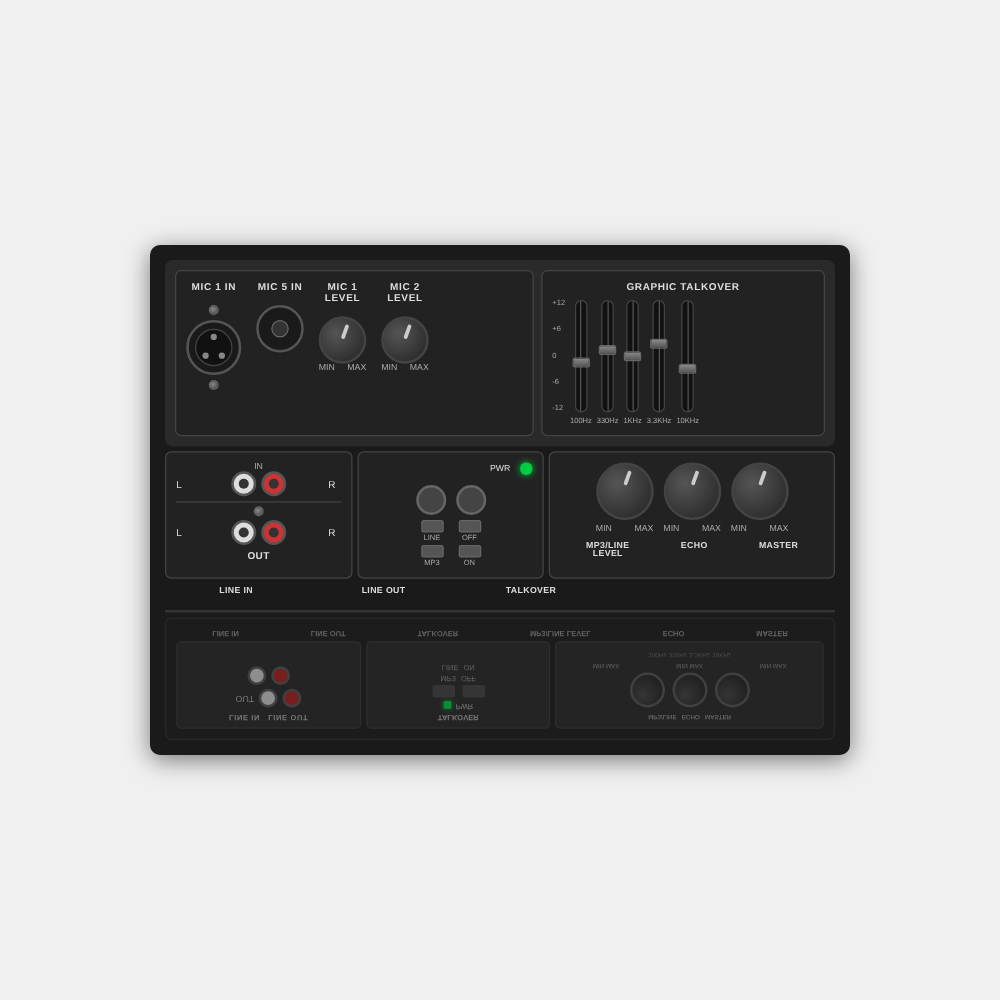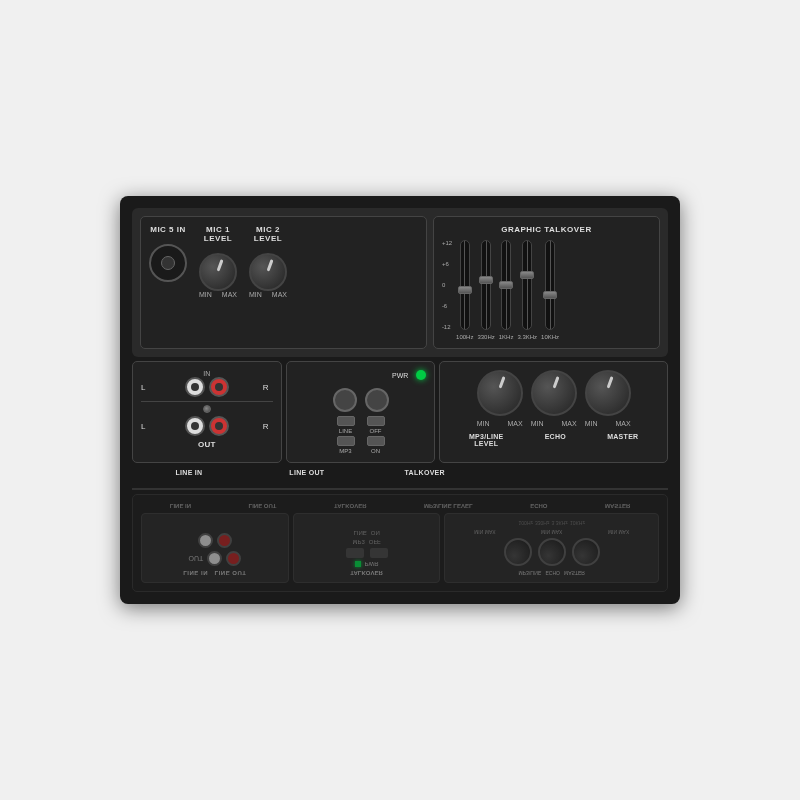--- a/index.html
+++ b/index.html
@@ -437,20 +437,32 @@
 </head>
 <body>
 
 <div class="device-container">
 
   <div class="top-panel">
 
     <div class="mic-section">
       <div class="mic-inputs">
 
+        <div class="connector-group">
+          <div class="mic-label">MIC 1 IN</div>
+          <div class="screw"></div>
+          <div class="xlr-connector">
+            <div class="xlr-inner">
+              <div class="xlr-pin xlr-pin-1"></div>
+              <div class="xlr-pin xlr-pin-2"></div>
+              <div class="xlr-pin xlr-pin-3"></div>
+            </div>
+          </div>
+          <div class="screw"></div>
+        </div>
 
         <div class="connector-group">
           <div class="mic-label">MIC 5 IN</div>
           <div class="trs-connector">
             <div class="trs-inner"></div>
           </div>
         </div>
 
         <div class="level-col">
           <div class="mic-label">MIC 1<br>LEVEL</div>

